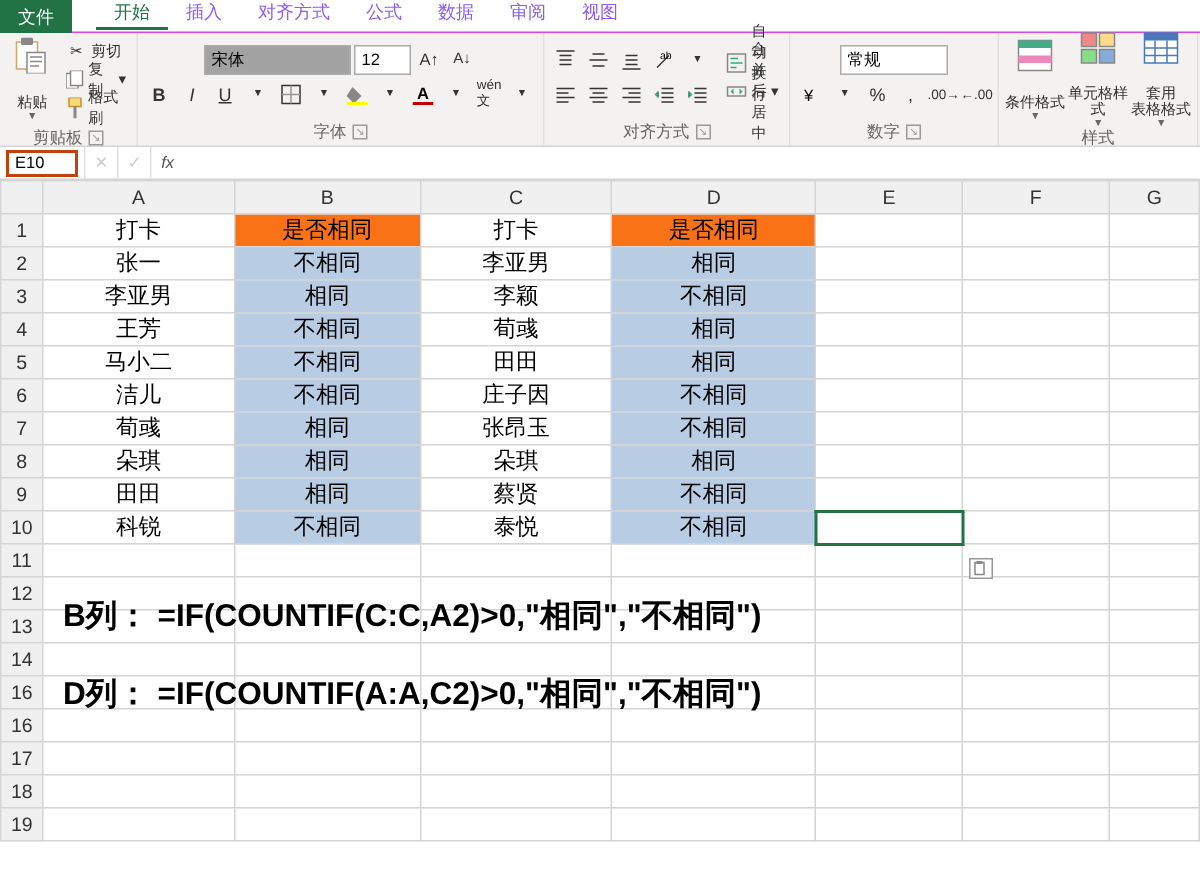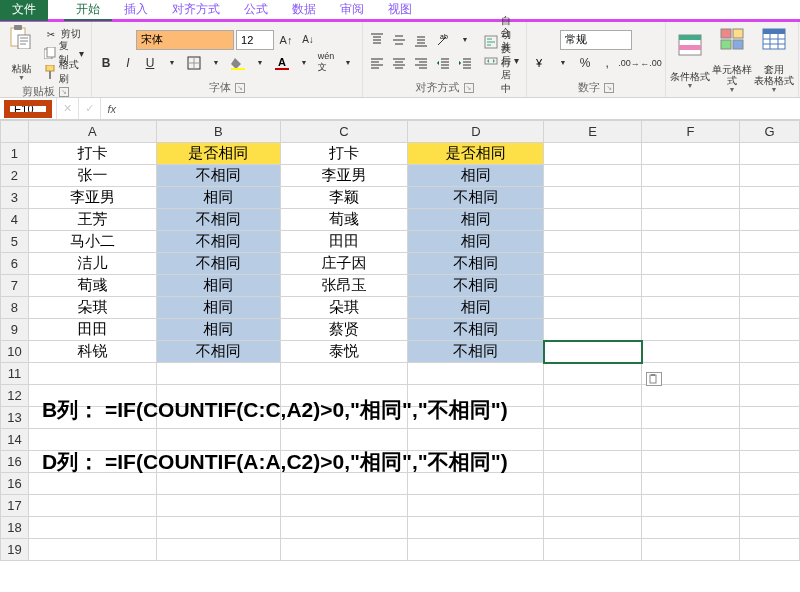--- a/index.html
+++ b/index.html
@@ -1,67 +1,67 @@
 <!DOCTYPE html>
 <html><head>
 <meta charset="utf-8">
 <style>
   * { margin: 0; padding: 0; box-sizing: border-box; }
   body { font-family: "Microsoft YaHei", Arial, sans-serif; font-size: 12px; background: #fff; overflow: hidden; width: 800px; height: 592px; }
   
   
-  .tabs { display: flex; background: #fff; height: 22px; align-items: center; border-bottom: 3px solid #d946ef; }
+  .tabs { display: flex; background: #fff; height: 22px; border-bottom: 1px solid #d946ef; }
   .tab-file { background: #217346; color: #fff; padding: 3px 12px; height: 22px; display: flex; align-items: center; }
   .tab { padding: 3px 12px; color: #8b5cf6; cursor: pointer; }
   .tab.active { color: #217346; border-bottom: 2px solid #217346; margin-left: 16px; }
   
   
   .ribbon { display: flex; background: #f3f2f1; height: 76px; border-bottom: 1px solid #d4d4d4; }
   .group { display: flex; flex-direction: column; border-right: 1px solid #e1e1e1; padding: 2px 4px 0 4px; }
   .group-body { flex: 1; display: flex; align-items: center; gap: 2px; }
   .group-label { text-align: center; font-size: 11px; color: #666; padding: 2px 0; display: flex; justify-content: center; align-items: center; gap: 4px; }
   .group-label .dlg { width: 10px; height: 10px; border: 1px solid #999; display: inline-flex; align-items: center; justify-content: center; font-size: 7px; color: #999; }
   
   .bigbtn { display: flex; flex-direction: column; align-items: center; justify-content: center; width: 40px; height: 58px; font-size: 10px; color: #333; cursor: pointer; }
   .bigbtn .ic { width: 24px; height: 24px; margin-bottom: 2px; display: flex; align-items: center; justify-content: center; }
   .bigbtn .lbl { text-align: center; line-height: 1.1; margin-top: 12px; }
   .bigbtn .dd { font-size: 7px; color: #666; }
   
   .col { display: flex; flex-direction: column; gap: 1px; justify-content: center; }
   .smallbtn { display: flex; align-items: center; gap: 3px; font-size: 10px; color: #333; height: 18px; padding: 0 3px; cursor: pointer; }
   .ic16 { width: 14px; height: 14px; display: inline-flex; align-items: center; justify-content: center; }
   
-  .fontbox { width: 98px; height: 20px; border: 1px solid #ababab; background: #fdba74; font-size: 11px; padding: 4px 4px; }
+  .fontbox { width: 98px; height: 20px; border: 1px solid #ababab; background: #a3a3a3; font-size: 11px; padding: 4px 4px; }
   .sizebox { width: 38px; height: 20px; border: 1px solid #ababab; background: #fff; font-size: 11px; padding: 0 4px; }
   .fmt-row { display: flex; gap: 2px; align-items: center; }
   .fbtn { width: 20px; height: 20px; display: inline-flex; align-items: center; justify-content: center; cursor: pointer; font-size: 12px; color: #333; }
   
   .numbox { width: 72px; height: 20px; border: 1px solid #ababab; background: #fff; font-size: 11px; padding: 4px 4px; }
   
   
   .fxbar { display: flex; height: 22px; border-bottom: 1px solid #d4d4d4; align-items: center; background: #fff; }
-  .namebox { width: 48px; border: 6px solid #c2410c; height: 18px; margin: 0 4px; padding: 0 4px; font-size: 11px; }
+  .namebox { width: 48px; border: 2px solid #c2410c; height: 18px; margin: 0 4px; padding: 0 4px; font-size: 11px; }
   .fxcell { border-left: 1px solid #e1e1e1; height: 100%; display: flex; align-items: center; padding: 0 6px; color: #999; font-size: 11px; }
   .fxinput { flex: 1; border: none; height: 18px; padding: 0 4px; font-size: 11px; outline: none; }
   
   
   .grid-wrap { position: relative; }
   table.grid { border-collapse: collapse; width: 100%; }
   .grid th, .grid td { border: 1px solid #d4d4d4; height: 22px; font-family: "SimSun", serif; font-size: 15px; text-align: center; font-weight: normal; }
   .grid th { background: #f0f0f0; color: #333; font-family: Arial; font-size: 13px; }
   .grid th.rowh { width: 28px; background: #f0f0f0; font-size: 13px; }
   .grid th.colA { width: 128px; }
   .grid th.colB { width: 124px; }
   .grid th.colC { width: 128px; }
   .grid th.colD { width: 136px; }
   .grid th.colE { width: 98px; }
   .grid th.colF { width: 98px; }
   .grid th.colG { width: 60px; }
   
-  .hl-yellow { background: #fde047; }
+  .hl-yellow { background: #f97316; }
   .hl-blue { background: #b8cce4; }
   .sel-cell { border: 2px solid #217346 !important; position: relative; }
   
   .annotation { position: absolute; font-family: "Microsoft YaHei", Arial; font-size: 21px; font-weight: bold; color: #000; left: 42px; white-space: nowrap; }
   .ann1 { top: 276px; }
   .ann2 { top: 328px; }
   
   .paste-tag { position: absolute; width: 16px; height: 14px; border: 1px solid #999; background: #fff; display: flex; align-items: center; justify-content: center; font-size: 9px; color: #666; }
   
   svg { display: block; }
@@ -304,20 +304,23 @@
               <rect x="1" y="1" width="22" height="20" fill="#fff" stroke="#4a78b8"></rect>
               <rect x="1" y="1" width="22" height="5" fill="#4a78b8"></rect>
               <path d="M1 11h22M1 16h22M8 6v15M16 6v15" stroke="#4a78b8"></path>
             </svg>
           </span>
         <span class="lbl" style="white-space:pre">套用
 表格格式</span>
           <span class="dd">▼</span>
       </div>
     </div>
+    <div class="group-label">
+        <span>样式</span>
+      </div>
   </div>
 
   <div class="group">
     
     
   </div>
 </div>
 
 <div class="fxbar">
   <input class="namebox" value="E10" style="">

